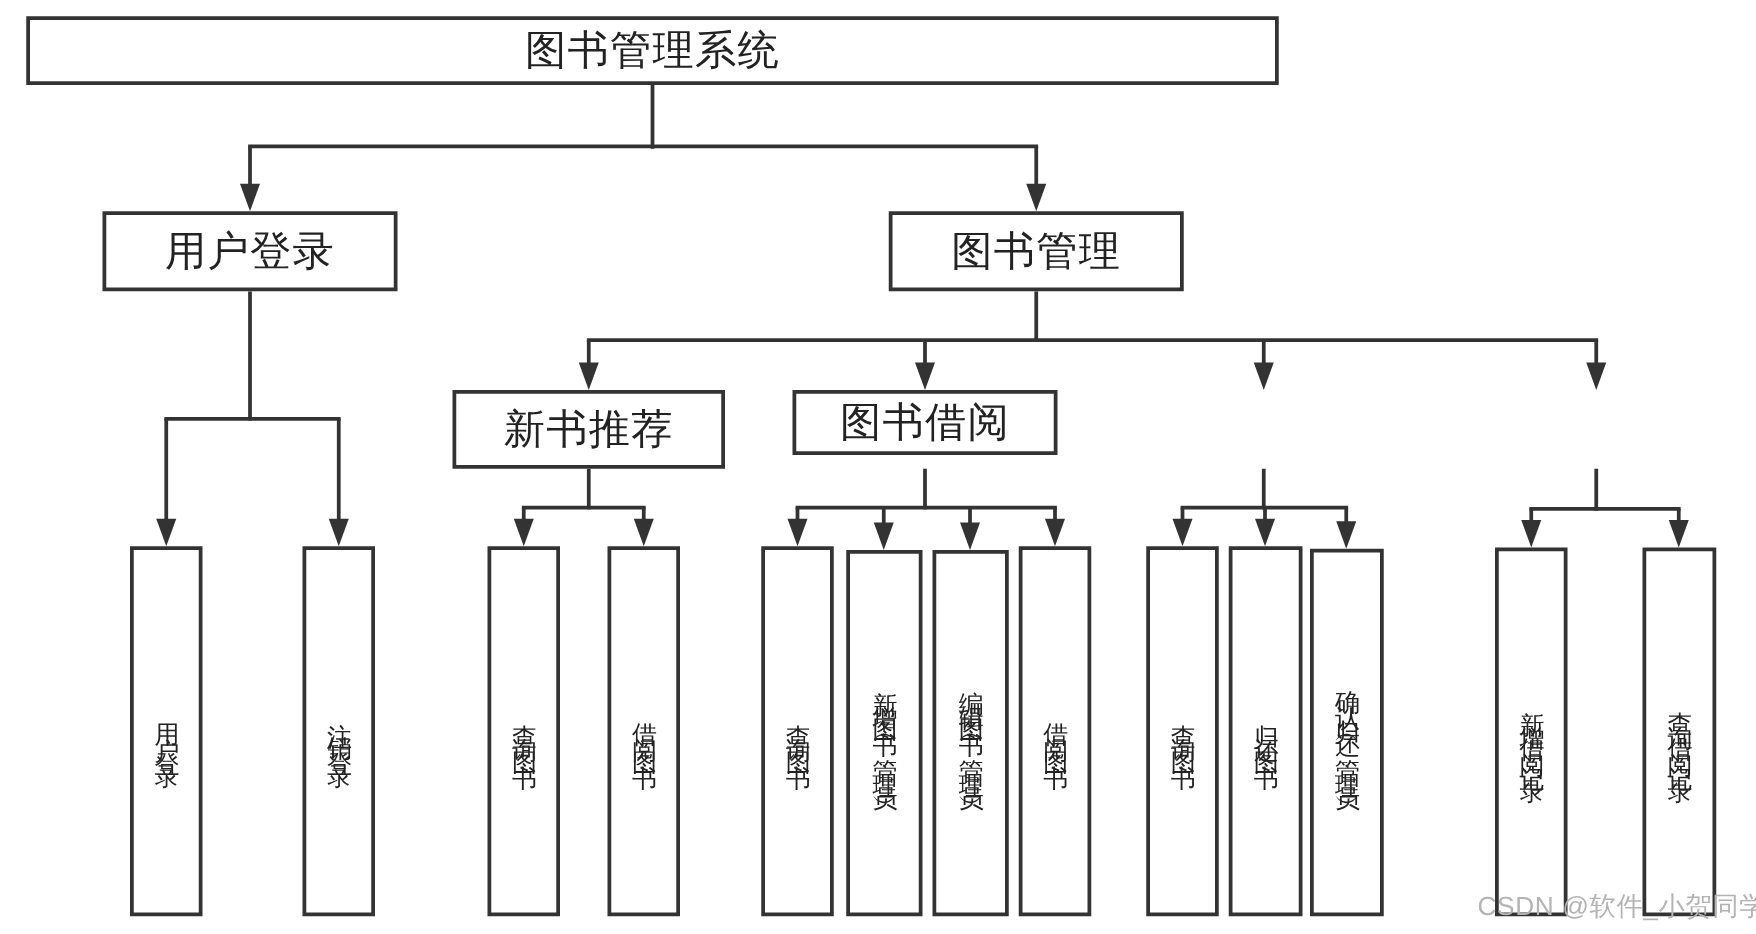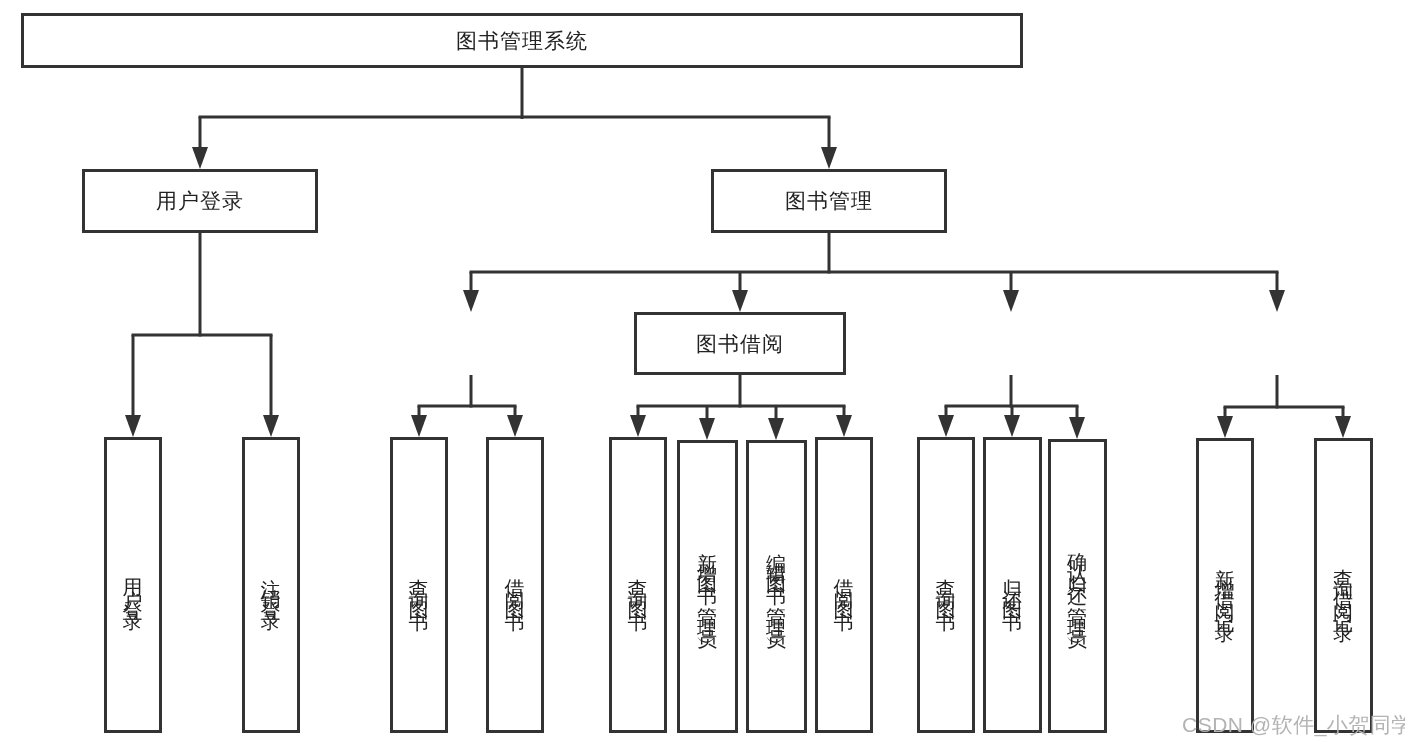--- a/index.html
+++ b/index.html
@@ -28,21 +28,21 @@
   .box {
     position: absolute;
     background: #ffffff;
     border: 3px solid var(--line);
     display: flex;
     align-items: center;
     justify-content: center;
     color: var(--text);
   }
   .hbox span {
-    font-size: 21px;
+    font-size: 33px;
     letter-spacing: 1px;
     white-space: nowrap;
   }
   .leaf { width: 58px; }
   .leaf span {
     writing-mode: vertical-rl;
     text-orientation: mixed;
     font-size: 20px;
     letter-spacing: 11px;
     line-height: 1;
@@ -129,21 +129,24 @@
     <span>图书管理系统</span>
   </div>
 
   <div class="box hbox" style="left:82px;top:169px;width:236px;height:64px">
     <span>用户登录</span>
   </div>
   <div class="box hbox" style="left:711px;top:169px;width:236px;height:64px">
     <span>图书管理</span>
   </div>
 
-  <div class="box hbox" style="left:634px;top:312px;width:212px;height:63px">
+  <div class="box hbox" style="left:362px;top:312px;width:218px;height:63px">
+    <span>新书推荐</span>
+  </div>
+  <div class="box hbox" style="left:634px;top:312px;width:212px;height:52px">
     <span>图书借阅</span>
   </div>
 
   <div class="box leaf" style="left:104px;top:437px;height:296px">
     <span>用户登录</span>
   </div>
   <div class="box leaf" style="left:242px;top:437px;height:296px">
     <span>注销登录</span>
   </div>
 

